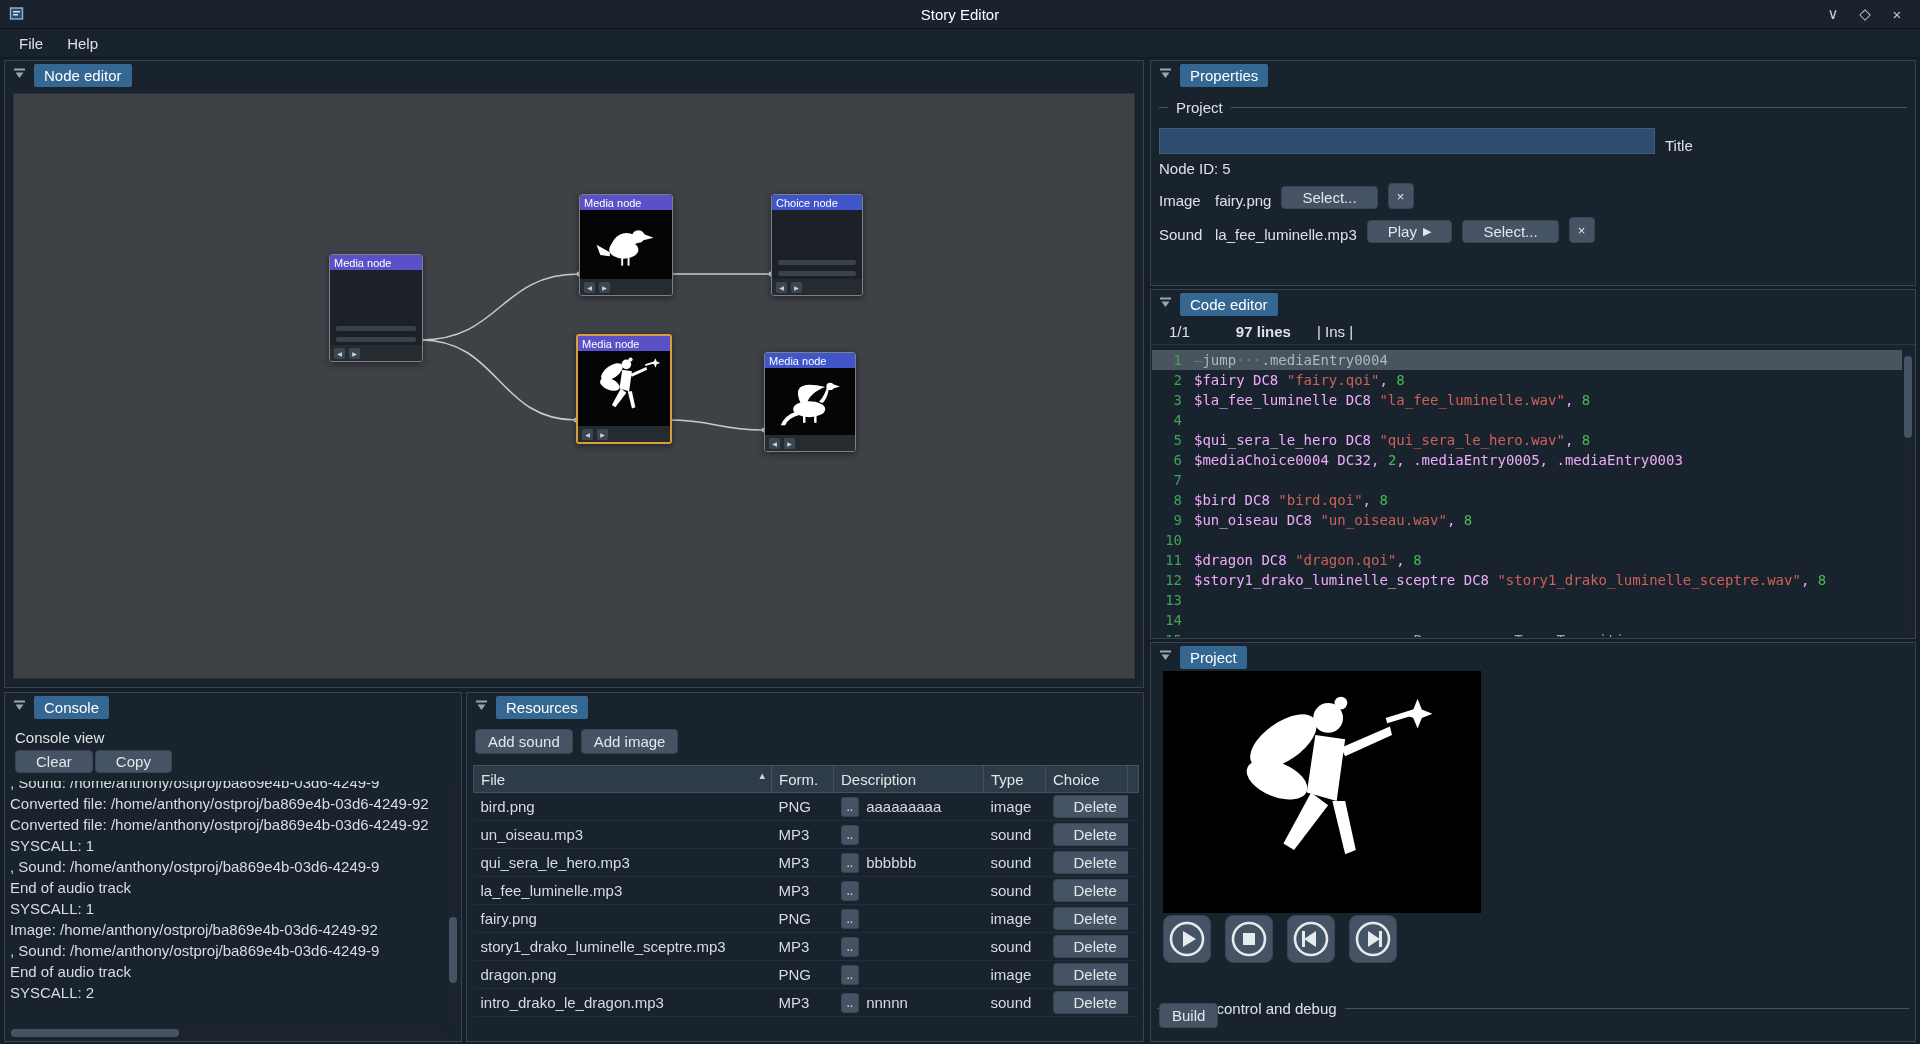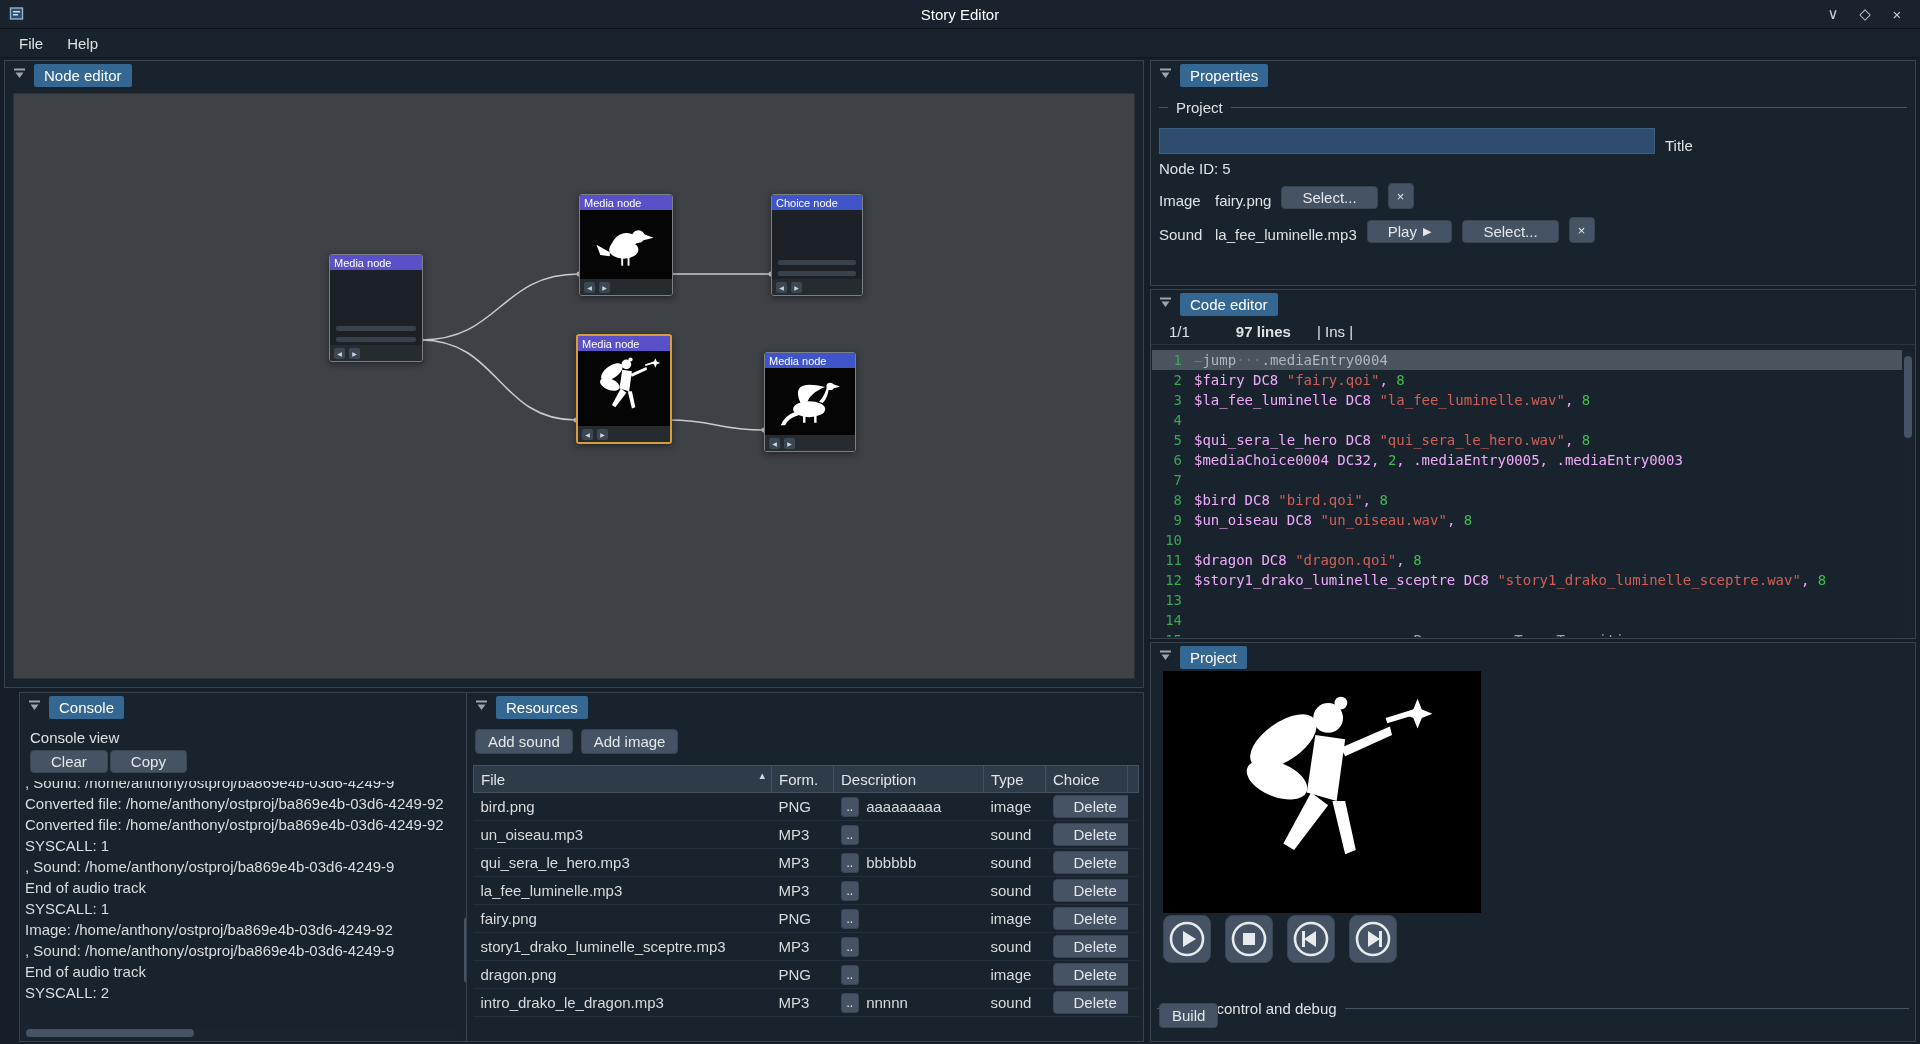--- a/index.html
+++ b/index.html
@@ -19,21 +19,21 @@
   .menu-item{padding:3px 11px;}
 
   .main{position:relative;width:1920px;height:988px;}
 
   
   .panel{position:absolute;background:#19232d;border:1px solid #39434e;box-sizing:border-box;}
   .dock-head{height:28px;display:flex;align-items:center;gap:7px;padding-left:7px;}
   .dock-title{background:#346792;color:#fff;padding:3px 10px;border-radius:2px;}
 
   #node-editor{left:4px;top:2px;width:1140px;height:628px;}
-  #console    {left:4px;top:634px;width:458px;height:350px;margin-left:15px;}
+  #console    {left:4px;top:634px;width:458px;height:350px;}
   #resources  {left:466px;top:634px;width:678px;height:350px;}
   #properties {left:1150px;top:2px;width:766px;height:226px;}
   #code-editor{left:1150px;top:231px;width:766px;height:350px;}
   #emulator   {left:1150px;top:584px;width:766px;height:400px;}
 
   
   #node-canvas{position:absolute;left:8px;top:32px;right:8px;bottom:8px;
                background:#3e4146;border:1px solid #2c3136;overflow:hidden;}
   #edge-layer{position:absolute;left:0;top:0;width:100%;height:100%;pointer-events:none;}
   .node{position:absolute;background:#23272b;border:1px solid #7a8086;border-radius:3px;

